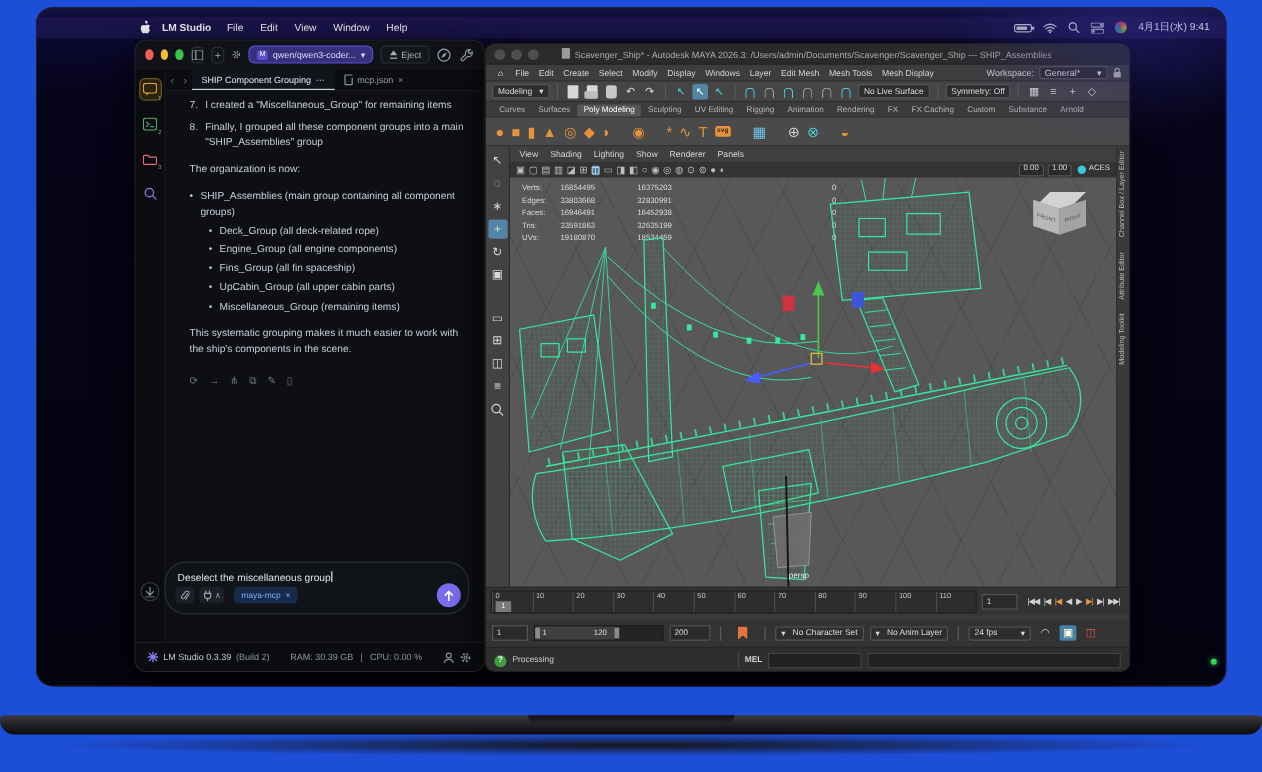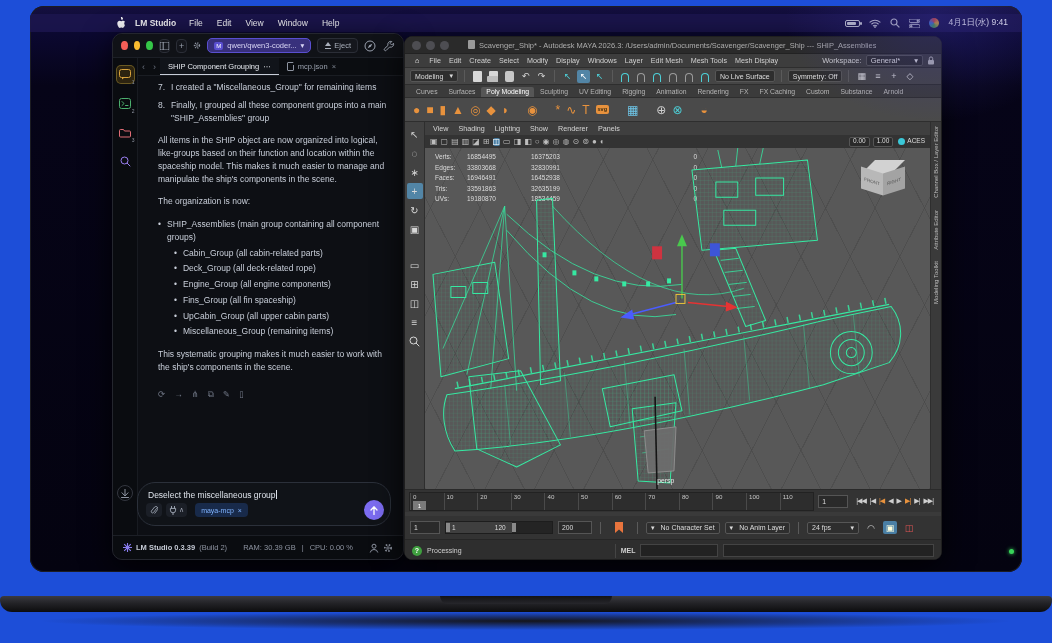--- a/index.html
+++ b/index.html
@@ -72,34 +72,34 @@
     color:#c9cfda;font-size:8.5px;line-height:1.5;padding:5px 14px 0 20px;}
   .num-item{display:flex;margin-bottom:5px;}
   .num-item .n{width:13px;flex:none;}
   .para{margin:10px 0 0 0;}
   .blist{margin-top:10px;}
   .b-main{display:flex;margin-bottom:3px;}
   .b-main::before,.b-sub::before{content:"•";margin-right:6px;}
   .b-sub{display:flex;margin:3px 0 0 16px;}
   .chat-actions{display:flex;gap:9px;margin-top:14px;color:#707786;font-size:8.5px;}
 
-  .composer{position:absolute;left:24px;top:448px;width:254px;height:44px;border:1px solid #2b303a;border-radius:18px;
+  .composer{position:absolute;left:24px;top:434px;width:254px;height:44px;border:1px solid #2b303a;border-radius:18px;
     background:#101318;}
   .composer .text{position:absolute;left:10px;top:7px;font-size:8.5px;color:#dde2ea;}
   .caret{display:inline-block;width:1px;height:9px;background:#dde2ea;vertical-align:-1px;}
   .composer-row{position:absolute;left:8px;bottom:5px;right:6px;display:flex;align-items:center;gap:4px;}
   .comp-btn{height:14px;min-width:16px;border-radius:4px;background:#1b1f27;display:flex;align-items:center;justify-content:center;
     color:#9aa1ae;font-size:7px;padding:0 3px;gap:2px;}
   .plugin-pill{height:14px;border-radius:4px;background:#182a4a;color:#7fb3ff;font-size:7px;display:flex;align-items:center;
     gap:4px;padding:0 6px;margin-left:4px;}
   .send-btn{margin-left:auto;width:20px;height:20px;border-radius:50%;background:#7c6cf0;display:flex;align-items:center;justify-content:center;}
 
   .lm-status{position:absolute;left:0;bottom:0;width:100%;height:24px;background:#0a0c10;border-top:1px solid #1c1f26;
     border-radius:0 0 10px 10px;display:flex;align-items:center;padding:0 10px;font-size:7.5px;color:#8d93a0;gap:4px;}
-  .lm-status b{color:#c4c9d4;font-weight:bold;}
+  .lm-status b{color:#c4c9d4;font-weight:normal;}
   .stat-mid{margin:0 auto;display:flex;gap:6px;}
 
   
   .maya{position:absolute;left:374px;top:30px;width:538px;height:524px;background:#3a3a3a;border-radius:8px;
     box-shadow:0 8px 30px #000c;border:1px solid #1f1f1f;overflow:hidden;font-size:7.5px;color:#cfcfcf;}
   .m-titlebar{height:17px;background:#2a2a2a;display:flex;align-items:center;padding:0 7px;gap:5px;border-bottom:1px solid #222;}
   .m-title{color:#adadad;font-size:7.5px;white-space:nowrap;overflow:hidden;margin-left:14px;}
   .m-doc{width:7px;height:9px;background:#9a9a9a;border-radius:1px;}
   .m-menubar{height:14px;background:#3d3d3d;display:flex;align-items:center;padding:0 6px;gap:2px;border-bottom:1px solid #2e2e2e;}
   .mmenu{padding:0 4px;font-size:7.2px;color:#d2d2d2;white-space:nowrap;}
@@ -312,27 +312,25 @@
 
       <div class="lm-chat">
         <div class="num-item">
           <span class="n">7.</span>
             <span>I created a "Miscellaneous_Group" for remaining items</span>
         </div>
         <div class="num-item">
           <span class="n">8.</span>
             <span>Finally, I grouped all these component groups into a main "SHIP_Assemblies" group</span>
         </div>
-        <div class="para">All items in the SHIP object are now organized into logical, like-groups based on their function and location within the spaceship model. This makes it much easier to manage and manipulate the ship's components in the scene.</div>
         <div class="para">The organization is now:</div>
         <div class="blist">
           <div class="b-main">SHIP_Assemblies (main group containing all component groups)</div>
           <div>
 
-          <div class="b-sub">Cabin_Group (all cabin-related parts)</div>
               <div class="b-sub">Deck_Group (all deck-related rope)</div>
               <div class="b-sub">Engine_Group (all engine components)</div>
               <div class="b-sub">Fins_Group (all fin spaceship)</div>
               <div class="b-sub">UpCabin_Group (all upper cabin parts)</div>
               <div class="b-sub">Miscellaneous_Group (remaining items)</div>
             </div>
         </div>
         <div class="para">This systematic grouping makes it much easier to work with the ship's components in the scene.</div>
         <div class="chat-actions">
           <span>⟳</span>

